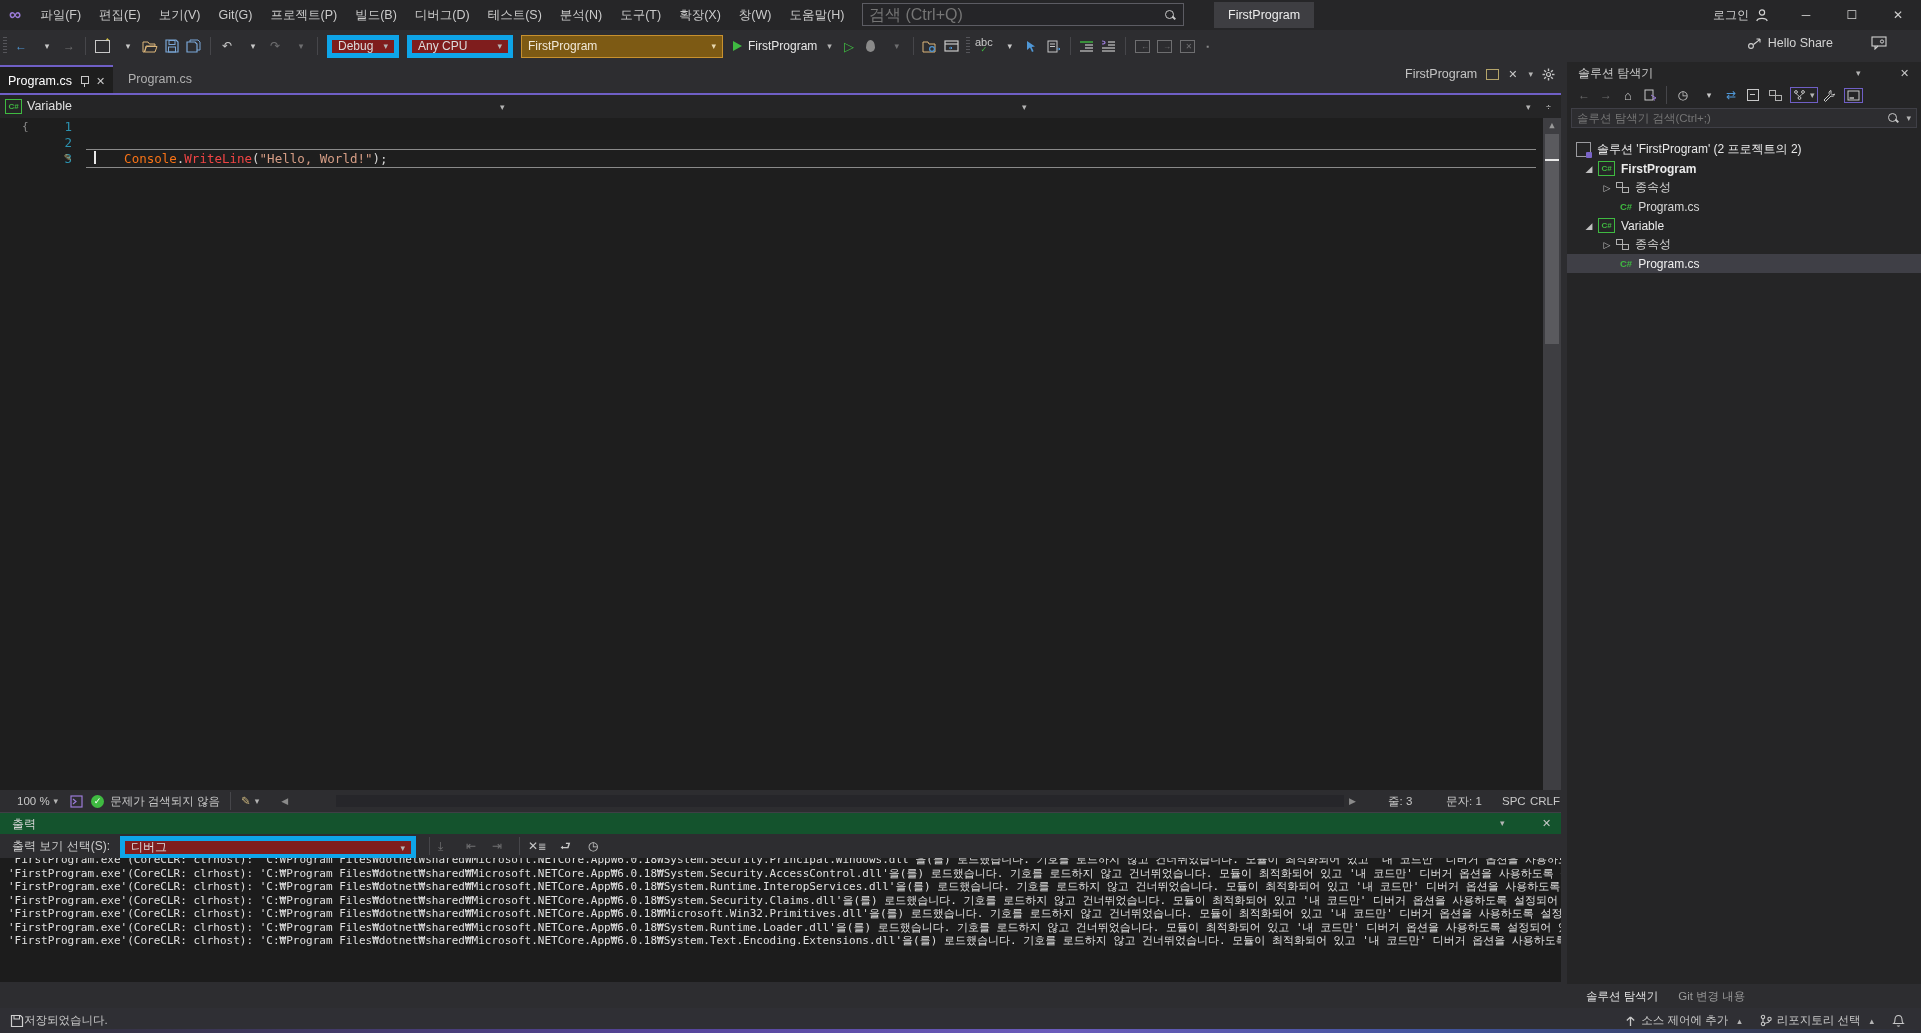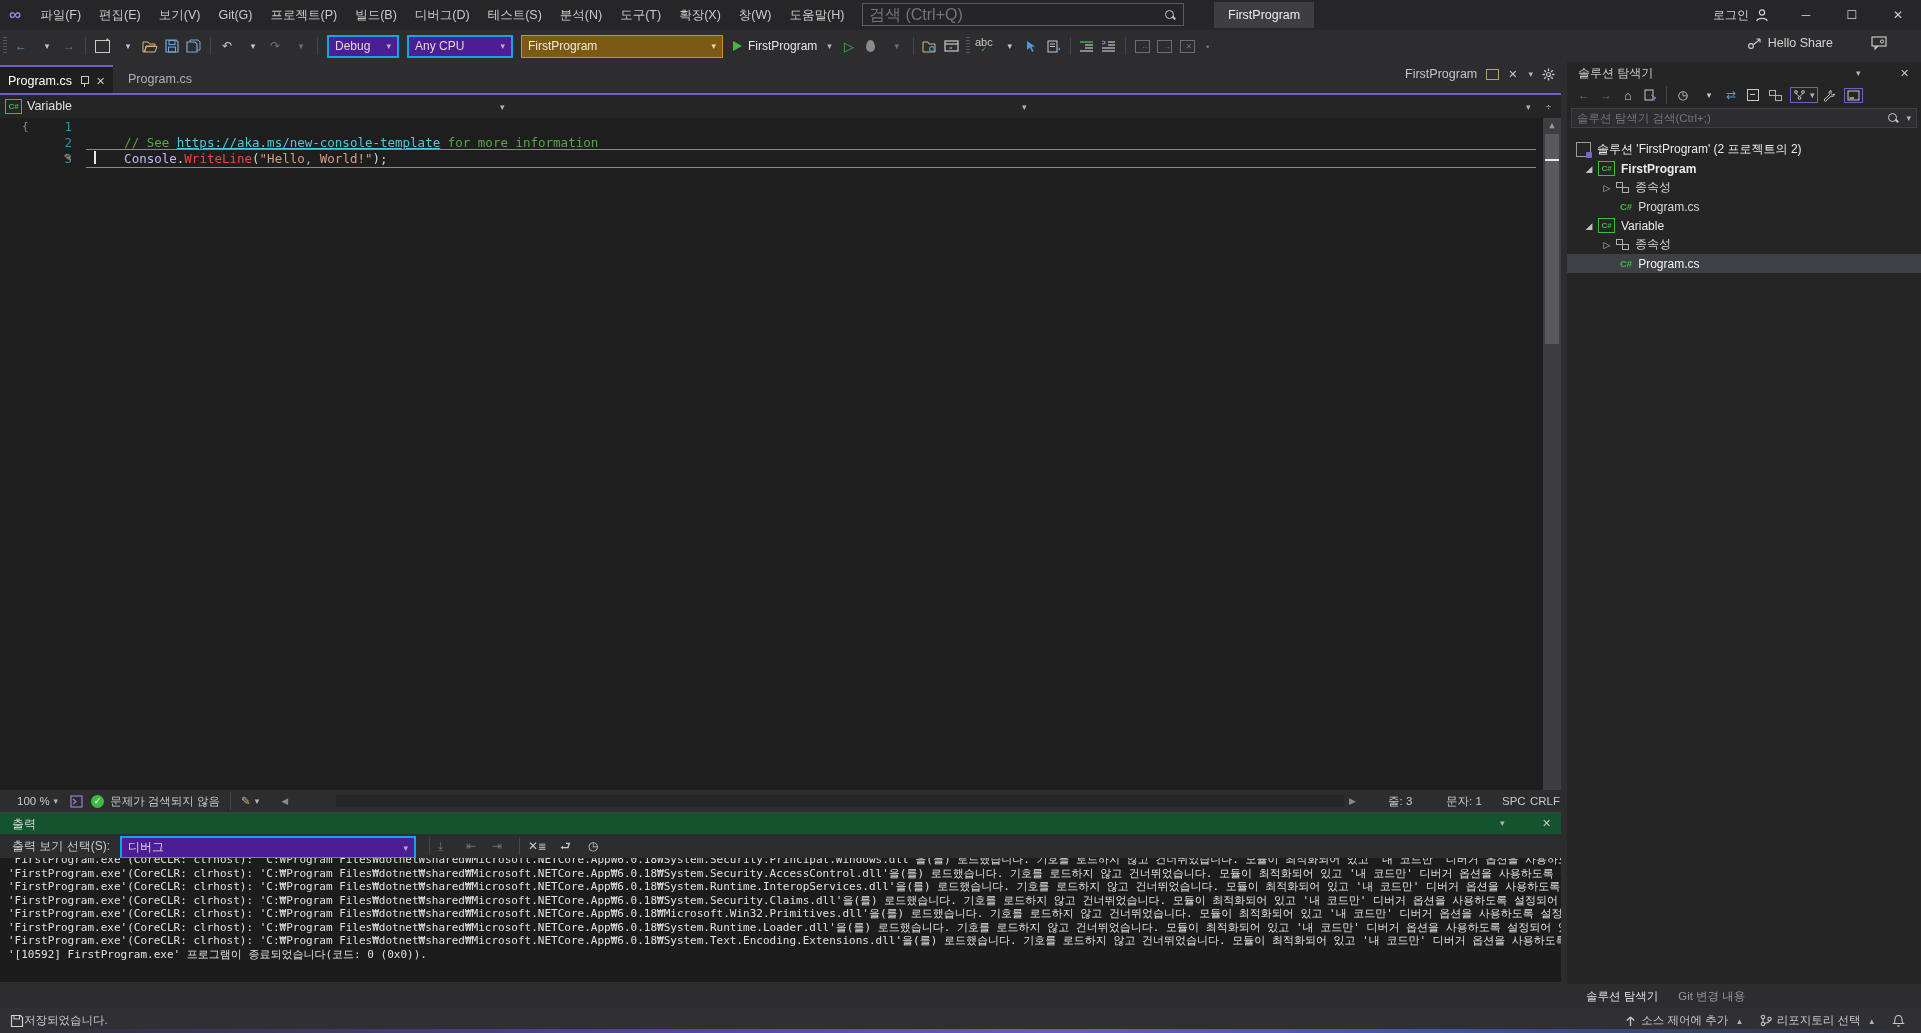--- a/index.html
+++ b/index.html
@@ -24,21 +24,21 @@
   .mag::before{content:"";position:absolute;left:0;top:0;width:7px;height:7px;border:1.4px solid #c8c8c8;border-radius:50%}
   .mag::after{content:"";position:absolute;left:7px;top:7px;width:4px;height:1.6px;background:#c8c8c8;transform:rotate(45deg)}
   #win-title{left:1214px;top:2px;height:26px;padding:0 14px;background:#3e3e42;color:#ececec;
              display:flex;align-items:center;font-size:12.5px}
   #login{right:152px;top:0;height:30px;display:flex;align-items:center;gap:6px;color:#d2d2d2}
   .winbtn{width:46px;height:30px;display:flex;align-items:center;justify-content:center;color:#d0d0d0;font-size:12px}
   
   #toolbar{left:0;top:30px;width:1921px;height:32px;background:#2d2d30;display:flex;align-items:center;
            border-bottom:1px solid #252528}
   .tbtn{height:24px;min-width:22px;display:flex;align-items:center;justify-content:center;color:#c8c8c8}
-  .combo{height:23px;background:#4c1d95;border:2px solid #0ea5e9;display:flex;align-items:center;
+  .combo{height:23px;background:#7f1d1d;border:5px solid #0ea5e9;display:flex;align-items:center;
          padding:0 6px;box-sizing:border-box;color:#dcdcdc;font-size:12px;margin:0 4px}
   .combo .cv{flex:1;white-space:nowrap;overflow:hidden}
   .combo-orange{background:#7d5a14;border:1px solid #c8912e;color:#f0e8d8}
   .play{width:0;height:0;border-left:9px solid #3fba41;border-top:5.5px solid transparent;border-bottom:5.5px solid transparent;display:inline-block}
   .play-outline{color:#3fba41;font-size:13px}
   .dim{opacity:.42}
   .ic-box{width:13px;height:11px;border:1px solid #c8c8c8;display:inline-block;position:relative}
   .flame{width:9px;height:12px;background:#8a8a8a;border-radius:50% 50% 50% 50%/60% 60% 40% 40%;display:inline-block}
   #liveshare{position:absolute;right:88px;top:36px;display:flex;align-items:center;gap:6px;color:#d2d2d2;font-size:12.5px}
   #feedback{position:absolute;right:34px;top:36px}
@@ -58,21 +58,21 @@
   .nav-sec{position:absolute;top:0;height:22px;display:flex;align-items:center}
   .nav-chev{position:absolute;top:7px;font-size:9px;color:#b4b4b4}
   .csicon{width:15px;height:13px;border:1px solid #3fba41;color:#3fba41;font-size:8px;font-weight:bold;
           display:inline-flex;align-items:center;justify-content:center;margin:0 5px}
   
   #code{left:0;top:118px;width:1561px;height:672px;background:#1e1e1e;font-family:"DejaVu Sans Mono",monospace;font-size:12.5px}
   .lnum{position:absolute;left:20px;width:52px;text-align:right;color:#2b91af;height:16px;line-height:16px}
   .cline{position:absolute;left:94px;height:16px;line-height:16px;white-space:pre;color:#dcdcdc}
   .tok-com{color:#57a64a}
   .tok-link{color:#4ec9d8;text-decoration:underline}
-  .tok-cls{color:#c4b5fd}
+  .tok-cls{color:#f97316}
   .tok-meth{color:#ef4444}
   .tok-str{color:#d69d85}
   .tok-pun{color:#d4d4d4}
   #curline{left:86px;top:31px;width:1450px;height:17px;border-top:1px solid #8a8a8a;border-bottom:1px solid #8a8a8a}
   #caret{left:94px;top:33px;width:1.5px;height:13px;background:#e8e8e8}
   #pen{left:64px;top:32px;color:#b5a06a;font-size:12px}
   #outline-glyphs{left:22px;top:2px;color:#8a8a8a;font-size:11px;letter-spacing:2px}
   #vscroll{left:1543px;top:0;width:18px;height:672px;background:#3e3e42}
   #vscroll .arr{position:absolute;left:0;width:18px;text-align:center;color:#999;font-size:9px}
   #vthumb{position:absolute;left:2px;top:16px;width:14px;height:210px;background:#5a5a5e}
@@ -338,23 +338,20 @@
   <div class="nav-sec" style="left:1037px;width:503px"></div>
   <span class="nav-chev" style="left:1526px">▾</span>
   <span class="nav-chev" style="left:1546px;color:#d0d0d0">÷</span>
 </div>
 
 <div id="code" class="abs">
   <span class="abs" id="outline-glyphs">{</span>
   <span class="lnum" style="top:1px">1</span>
   <span class="lnum" style="top:17px">2</span>
   <span class="lnum" style="top:33px">3</span>
-  <div class="cline" style="top:1px">
-    <span class="tok-com">// See </span><span class="tok-link">https://aka.ms/new-console-template</span><span class="tok-com"> for more information</span>
-  </div>
   <div class="cline" style="top:17px">
     <span class="tok-cls">Console</span><span class="tok-pun">.</span><span class="tok-meth">WriteLine</span><span class="tok-pun">(</span><span class="tok-str">"Hello, World!"</span><span class="tok-pun">);</span>
   </div>
   <div class="abs" id="curline"></div>
   <span class="abs" id="pen">✎</span>
   <div class="abs" id="caret"></div>
   <div class="abs" id="vscroll">
     <span class="arr" style="top:2px">▲</span>
     <div id="vthumb"></div>
     <div id="vcaretmark"></div>
@@ -404,21 +401,20 @@
   <span class="abs glyph" style="left:588px;top:6px">◷</span>
 </div>
 <div id="out-text" class="abs">
   <div class="outline-row" style="margin-top:-5px">'FirstProgram.exe'(CoreCLR: clrhost): 'C:₩Program Files₩dotnet₩shared₩Microsoft.NETCore.App₩6.0.18₩System.Security.Principal.Windows.dll'을(를) 로드했습니다. 기호를 로드하지 않고 건너뛰었습니다. 모듈이 최적화되어 있고 '내 코드만' 디버거 옵션을 사용하도록 설정되어 있습니다.</div>
   <div class="outline-row">'FirstProgram.exe'(CoreCLR: clrhost): 'C:₩Program Files₩dotnet₩shared₩Microsoft.NETCore.App₩6.0.18₩System.Security.AccessControl.dll'을(를) 로드했습니다. 기호를 로드하지 않고 건너뛰었습니다. 모듈이 최적화되어 있고 '내 코드만' 디버거 옵션을 사용하도록 설정되어 있습니다.</div>
   <div class="outline-row">'FirstProgram.exe'(CoreCLR: clrhost): 'C:₩Program Files₩dotnet₩shared₩Microsoft.NETCore.App₩6.0.18₩System.Runtime.InteropServices.dll'을(를) 로드했습니다. 기호를 로드하지 않고 건너뛰었습니다. 모듈이 최적화되어 있고 '내 코드만' 디버거 옵션을 사용하도록 설정되어 있습니다.</div>
   <div class="outline-row">'FirstProgram.exe'(CoreCLR: clrhost): 'C:₩Program Files₩dotnet₩shared₩Microsoft.NETCore.App₩6.0.18₩System.Security.Claims.dll'을(를) 로드했습니다. 기호를 로드하지 않고 건너뛰었습니다. 모듈이 최적화되어 있고 '내 코드만' 디버거 옵션을 사용하도록 설정되어 있습니다.</div>
   <div class="outline-row">'FirstProgram.exe'(CoreCLR: clrhost): 'C:₩Program Files₩dotnet₩shared₩Microsoft.NETCore.App₩6.0.18₩Microsoft.Win32.Primitives.dll'을(를) 로드했습니다. 기호를 로드하지 않고 건너뛰었습니다. 모듈이 최적화되어 있고 '내 코드만' 디버거 옵션을 사용하도록 설정되어 있습니다.</div>
   <div class="outline-row">'FirstProgram.exe'(CoreCLR: clrhost): 'C:₩Program Files₩dotnet₩shared₩Microsoft.NETCore.App₩6.0.18₩System.Runtime.Loader.dll'을(를) 로드했습니다. 기호를 로드하지 않고 건너뛰었습니다. 모듈이 최적화되어 있고 '내 코드만' 디버거 옵션을 사용하도록 설정되어 있습니다.</div>
   <div class="outline-row">'FirstProgram.exe'(CoreCLR: clrhost): 'C:₩Program Files₩dotnet₩shared₩Microsoft.NETCore.App₩6.0.18₩System.Text.Encoding.Extensions.dll'을(를) 로드했습니다. 기호를 로드하지 않고 건너뛰었습니다. 모듈이 최적화되어 있고 '내 코드만' 디버거 옵션을 사용하도록 설정되어 있습니다.</div>
-  <div class="outline-row">'[10592] FirstProgram.exe' 프로그램이 종료되었습니다(코드: 0 (0x0)).</div>
 </div>
 <div id="out-hscroll" class="abs">
   <span class="scroll-arr" style="margin-left:4px">◀</span>
   <div id="out-hthumb" class="abs"></div>
   <span class="scroll-arr abs" style="left:1546px">▶</span>
 </div>
 
 <div id="vsplit" class="abs"></div>
 
 <div id="panel" class="abs">

